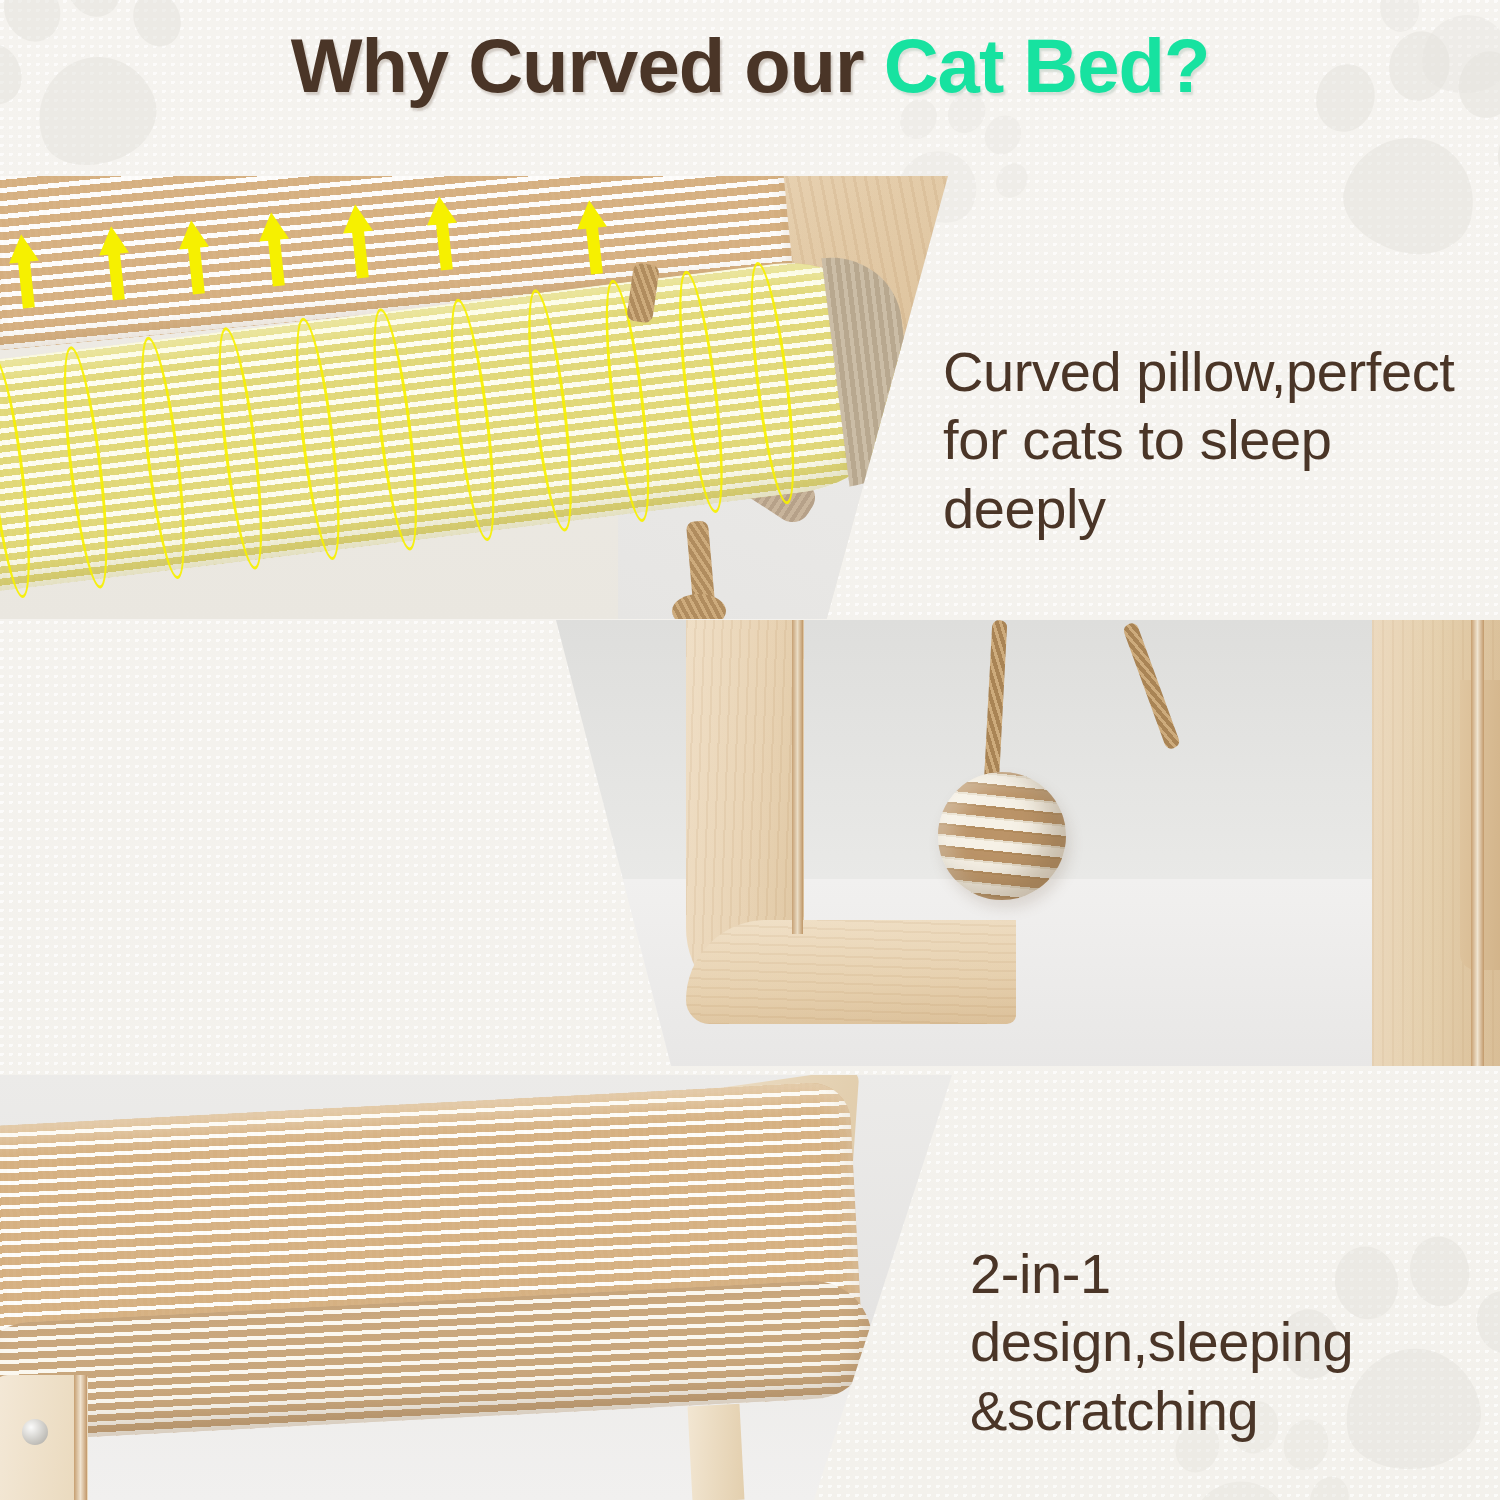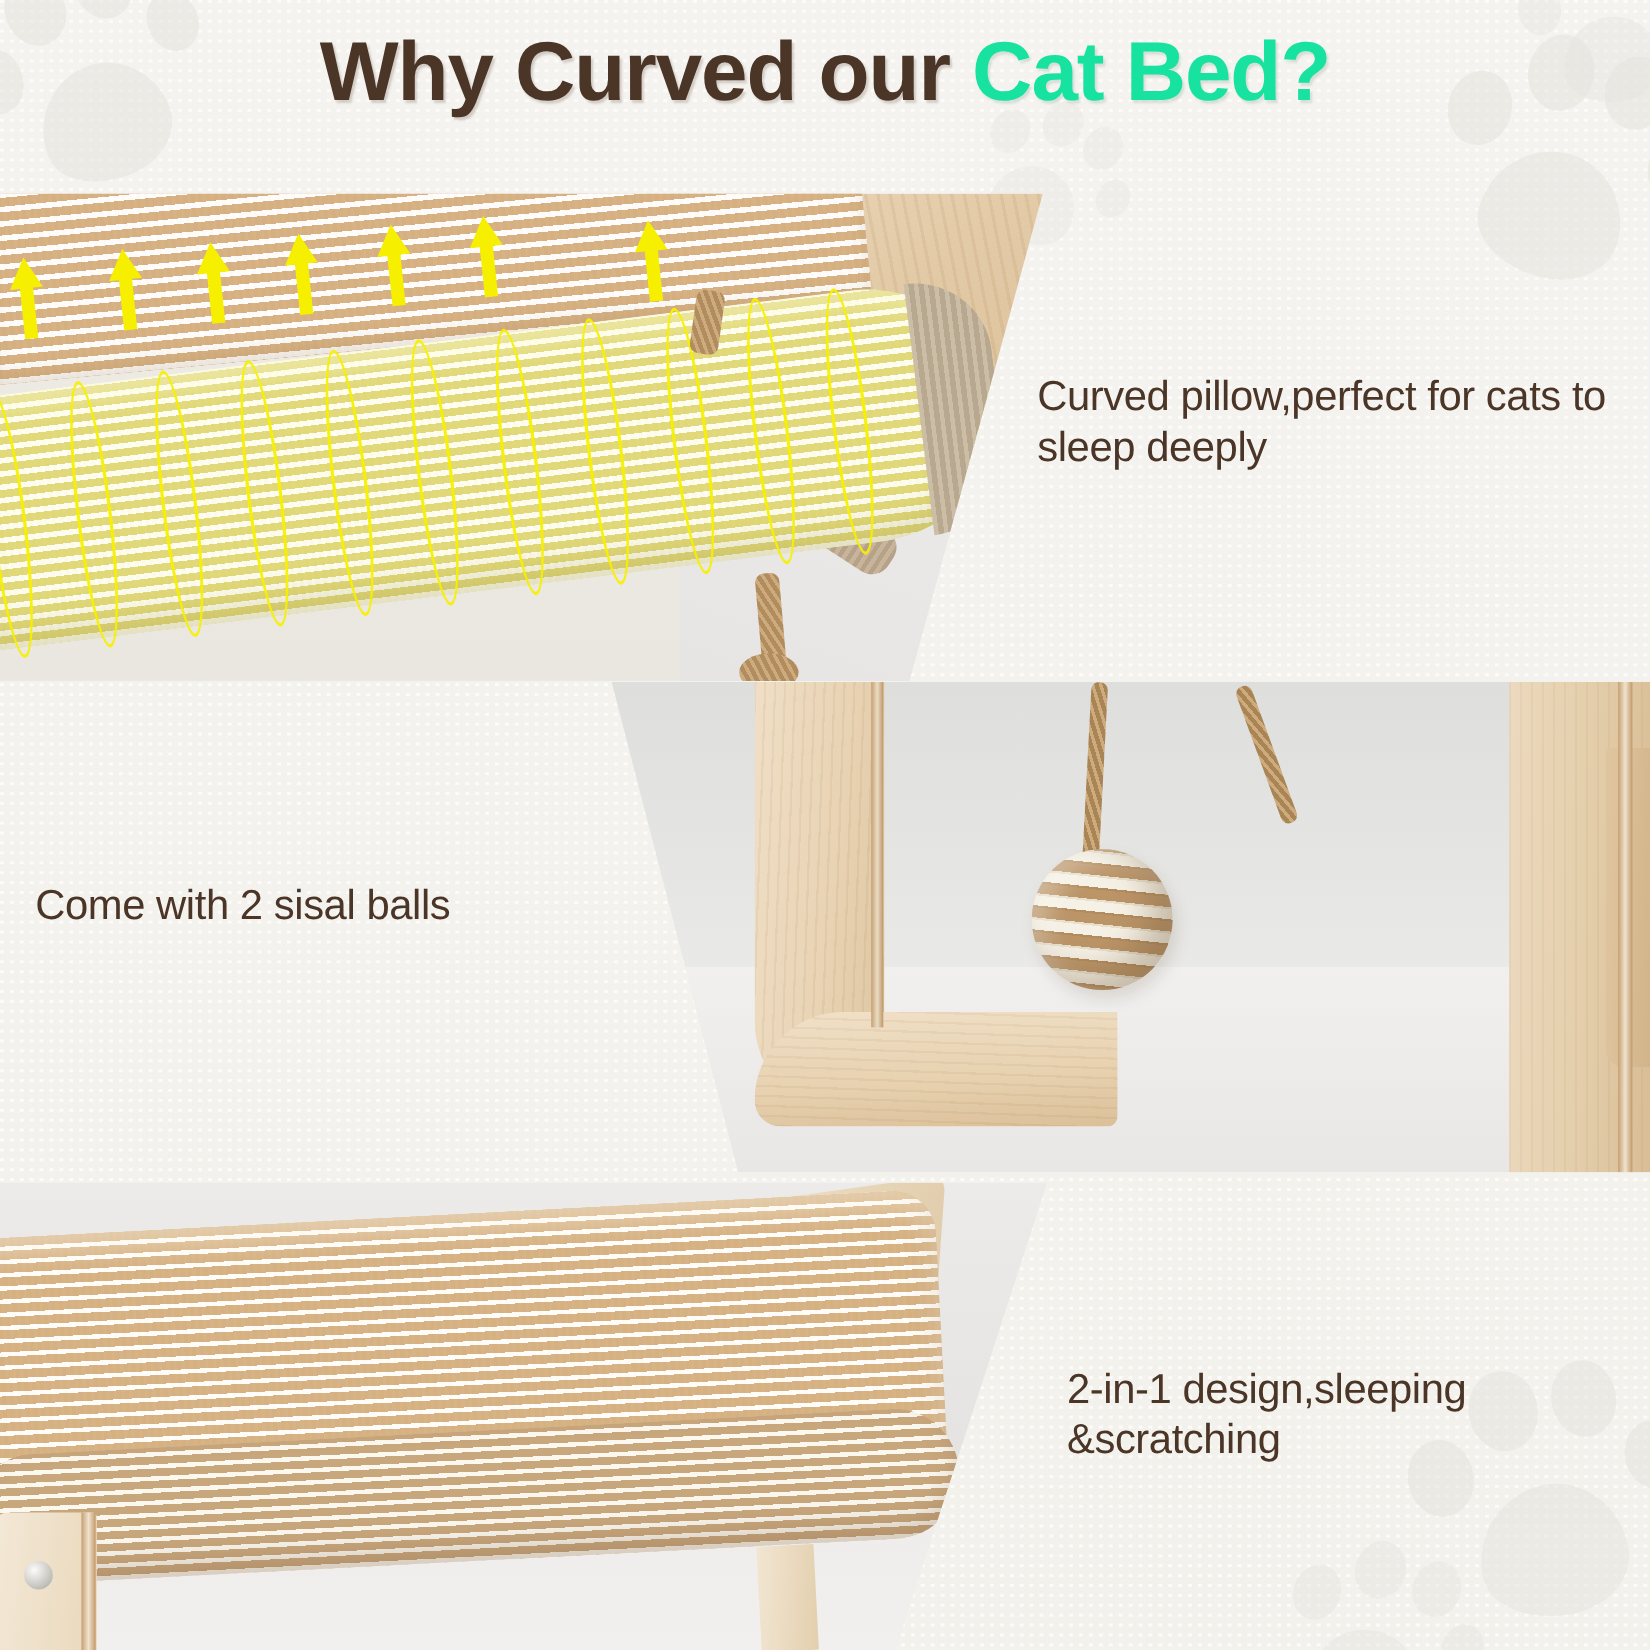--- a/index.html
+++ b/index.html
@@ -203,21 +203,21 @@
     background:radial-gradient(circle at 35% 32%,#fbfbfa,#c9c7c2 60%,#a7a5a0);}
   #p3-rightleg{
     position:absolute;left:690px;top:330px;width:52px;height:96px;
     transform:rotate(-3deg);
     background:linear-gradient(96deg,#f2e6d2,#e3cfae);
   }
 
   
   .caption{
     position:absolute;color:#4a3527;line-height:1.22;
-    font-family:"Liberation Sans", sans-serif;font-size:38px;font-weight:normal;
+    font-family:"Liberation Sans", sans-serif;font-size:56px;font-weight:normal;
     letter-spacing:-.4px;
   }
   #cap1{left:943px;top:338px;width:545px;}
   #cap2{left:32px;top:800px;width:520px;}
   #cap3{left:970px;top:1240px;width:500px;}
 </style>
 </head>
 <body>
 
 <div id="stage">
@@ -342,21 +342,20 @@
     <div id="p2-leg-foot"></div>
     <div id="p2-leg-ply"></div>
     <div id="p2-right"></div>
     <div id="p2-right2"></div>
     <div id="p2-right-ply"></div>
     <div id="p2-rope1"></div>
     <div id="p2-rope2"></div>
     <div id="p2-ball"></div>
   </div>
 
-  <div class="caption" id="cap2">Come with 2 sisal balls</div>
 
   <div class="panel" id="panel3">
     <div id="p3-backrest"></div>
     <div id="p3-backrest-ply"></div>
     <div id="p3-seat"></div>
     <div id="p3-bolster"></div>
     <div id="p3-leftleg"></div>
     <div id="p3-leftleg-ply"></div>
     <div id="p3-screw"></div>
     <div id="p3-rightleg"></div>

